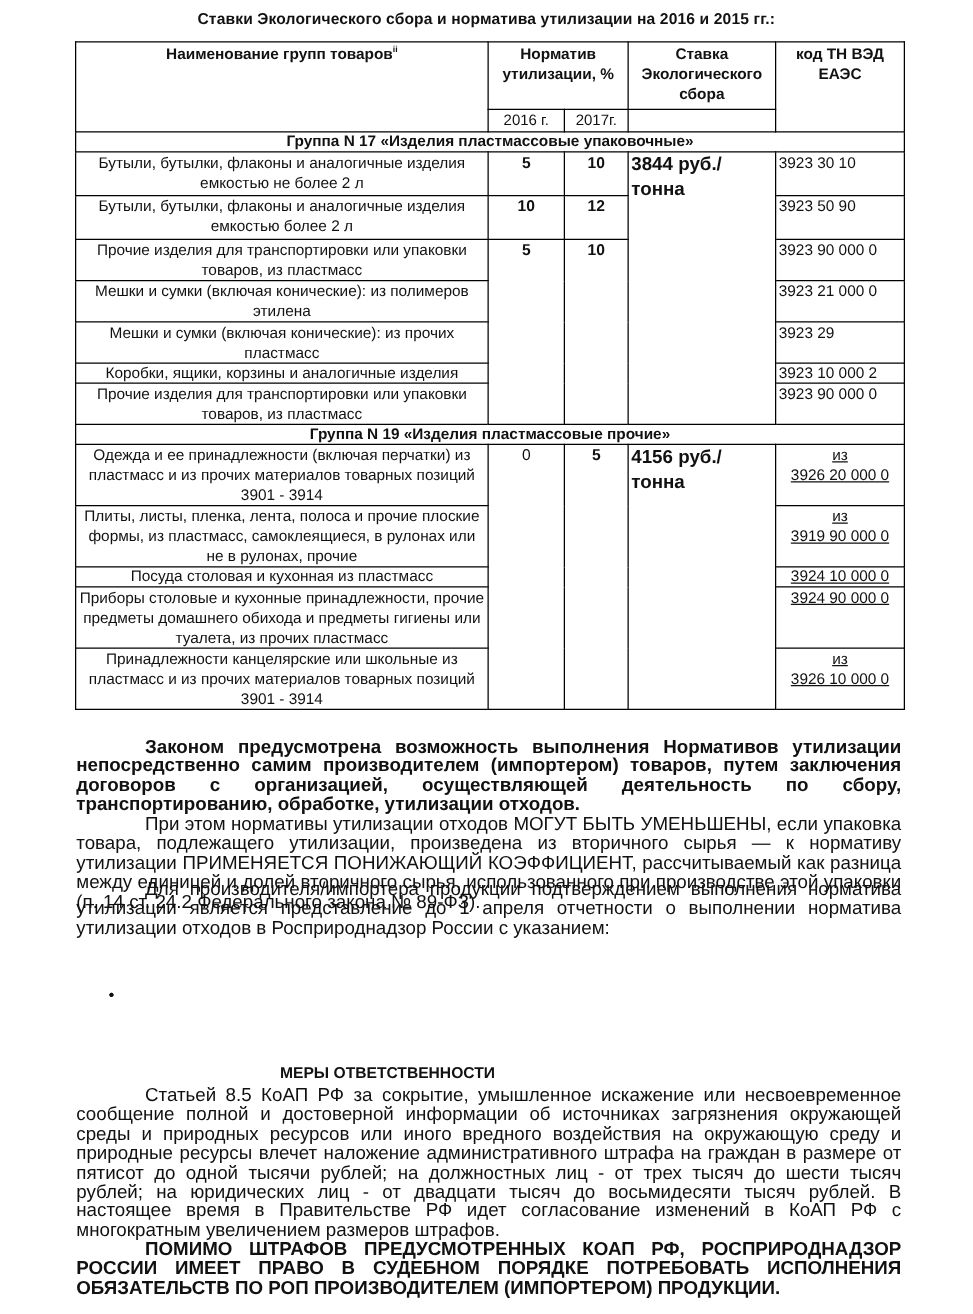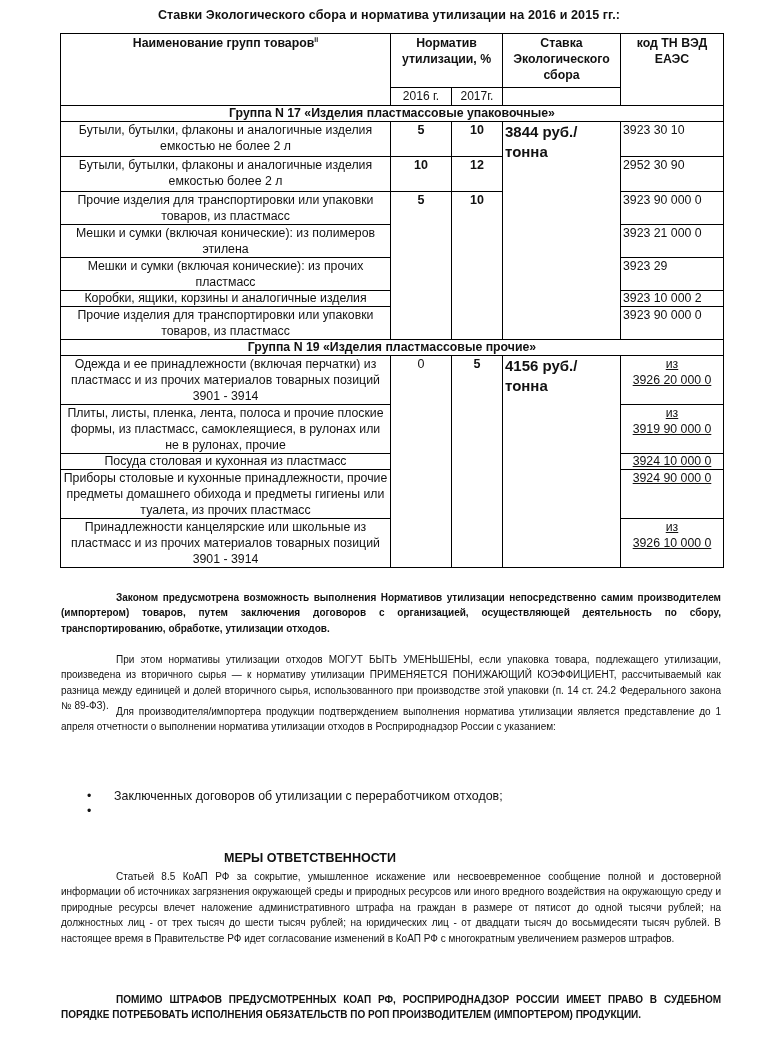--- a/index.html
+++ b/index.html
@@ -25,21 +25,21 @@
   td.group { text-align: center; font-weight: bold; height: 15px; line-height: 15px; }
   td.name { text-align: center; }
   td.num { text-align: center; vertical-align: middle; font-weight: bold; font-size: 12.5px; }
   td.num0 { text-align: center; vertical-align: middle; font-weight: normal; font-size: 12.5px; }
   td.bottom { vertical-align: bottom; }
   td.rate { text-align: left; vertical-align: middle; font-weight: bold; font-size: 15px; line-height: 20px; }
   td.code { text-align: left; padding-left: 1px; }
   td.code-c { text-align: center; text-decoration: underline; }
   .sup { font-size: 7px; vertical-align: super; line-height: 0; }
   .para {
-    position: absolute; left: 61px; width: 660px; font-size: 10px; line-height: 15.4px;
+    position: absolute; left: 61px; width: 660px; font-size: 15px; line-height: 15.4px;
     text-align: justify;
   }
   .indent { text-indent: 55px; }
   .b { font-weight: bold; }
   ul.bullets { position: absolute; left: 61px; top: 789px; width: 660px; margin: 0; padding: 0; list-style: none; font-size: 12.4px; line-height: 15.4px; }
   ul.bullets li { position: relative; padding-left: 53px; }
   ul.bullets li .dot { position: absolute; left: 26px; top: 0; }
   .heading {
     position: absolute; left: 0; width: 620px; text-align: center; top: 851px;
     font-size: 12.5px; font-weight: bold;
@@ -78,21 +78,21 @@
     <td class="name" style="height:34px">Бутыли, бутылки, флаконы и аналогичные изделия емкостью не более 2 л</td>
     <td class="num bottom">5</td>
     <td class="num bottom">10</td>
     <td rowspan="7" class="rate">3844 руб./ тонна</td>
     <td class="code bottom">3923 30 10</td>
   </tr>
   <tr>
     <td class="name" style="height:34px">Бутыли, бутылки, флаконы и аналогичные изделия емкостью более 2 л</td>
     <td class="num bottom">10</td>
     <td class="num bottom">12</td>
-    <td class="code bottom">2952 30 90</td>
+    <td class="code bottom">3923 50 90</td>
   </tr>
   <tr>
     <td class="name" style="height:32px">Прочие изделия для транспортировки или упаковки товаров, из пластмасс</td>
     <td rowspan="5" class="num">5</td>
     <td rowspan="5" class="num">10</td>
     <td class="code bottom">3923 90 000 0</td>
   </tr>
   <tr>
     <td class="name" style="height:32px">Мешки и сумки (включая конические): из полимеров этилена</td>
     <td class="code">3923 21 000 0</td>
@@ -146,19 +146,19 @@
         </td>
   </tr>
 </tbody>
   </table>
 
 <div class="para indent b" style="top:590px">Законом предусмотрена возможность выполнения Нормативов утилизации непосредственно самим производителем (импортером) товаров, путем заключения договоров с организацией, осуществляющей деятельность по сбору, транспортированию, обработке, утилизации отходов.</div>
 <div class="para indent" style="top:652px">При этом нормативы утилизации отходов МОГУТ БЫТЬ УМЕНЬШЕНЫ, если упаковка товара, подлежащего утилизации, произведена из вторичного сырья — к нормативу утилизации ПРИМЕНЯЕТСЯ ПОНИЖАЮЩИЙ КОЭФФИЦИЕНТ, рассчитываемый как разница между единицей и долей вторичного сырья, использованного при производстве этой упаковки (п. 14 ст. 24.2 Федерального закона № 89-ФЗ).</div>
 <div class="para indent" style="top:704px">Для производителя/импортера продукции подтверждением выполнения норматива утилизации является представление до 1 апреля отчетности о выполнении норматива утилизации отходов в Росприроднадзор России с указанием:</div>
 
 <ul class="bullets">
-  <li><span class="dot">•</span><span>Заключенных договоров об утилизации с переработчиком отходов;</span></li>
+  <li><span class="dot">•</span></li>
   <li><span class="dot">•</span></li>
 </ul>
 
 <div class="heading">МЕРЫ ОТВЕТСТВЕННОСТИ</div>
 <div class="para indent" style="top:869px">Статьей 8.5 КоАП РФ за сокрытие, умышленное искажение или несвоевременное сообщение полной и достоверной информации об источниках загрязнения окружающей среды и природных ресурсов или иного вредного воздействия на окружающую среду и природные ресурсы влечет наложение административного штрафа на граждан в размере от пятисот до одной тысячи рублей; на должностных лиц - от трех тысяч до шести тысяч рублей; на юридических лиц - от двадцати тысяч до восьмидесяти тысяч рублей. В настоящее время в Правительстве РФ идет согласование изменений в КоАП РФ с многократным увеличением размеров штрафов.</div>
 <div class="para indent b" style="top:992px">ПОМИМО ШТРАФОВ ПРЕДУСМОТРЕННЫХ КОАП РФ, РОСПРИРОДНАДЗОР РОССИИ ИМЕЕТ ПРАВО В СУДЕБНОМ ПОРЯДКЕ ПОТРЕБОВАТЬ ИСПОЛНЕНИЯ ОБЯЗАТЕЛЬСТВ ПО РОП ПРОИЗВОДИТЕЛЕМ (ИМПОРТЕРОМ) ПРОДУКЦИИ.</div>
 
 </body></html>

